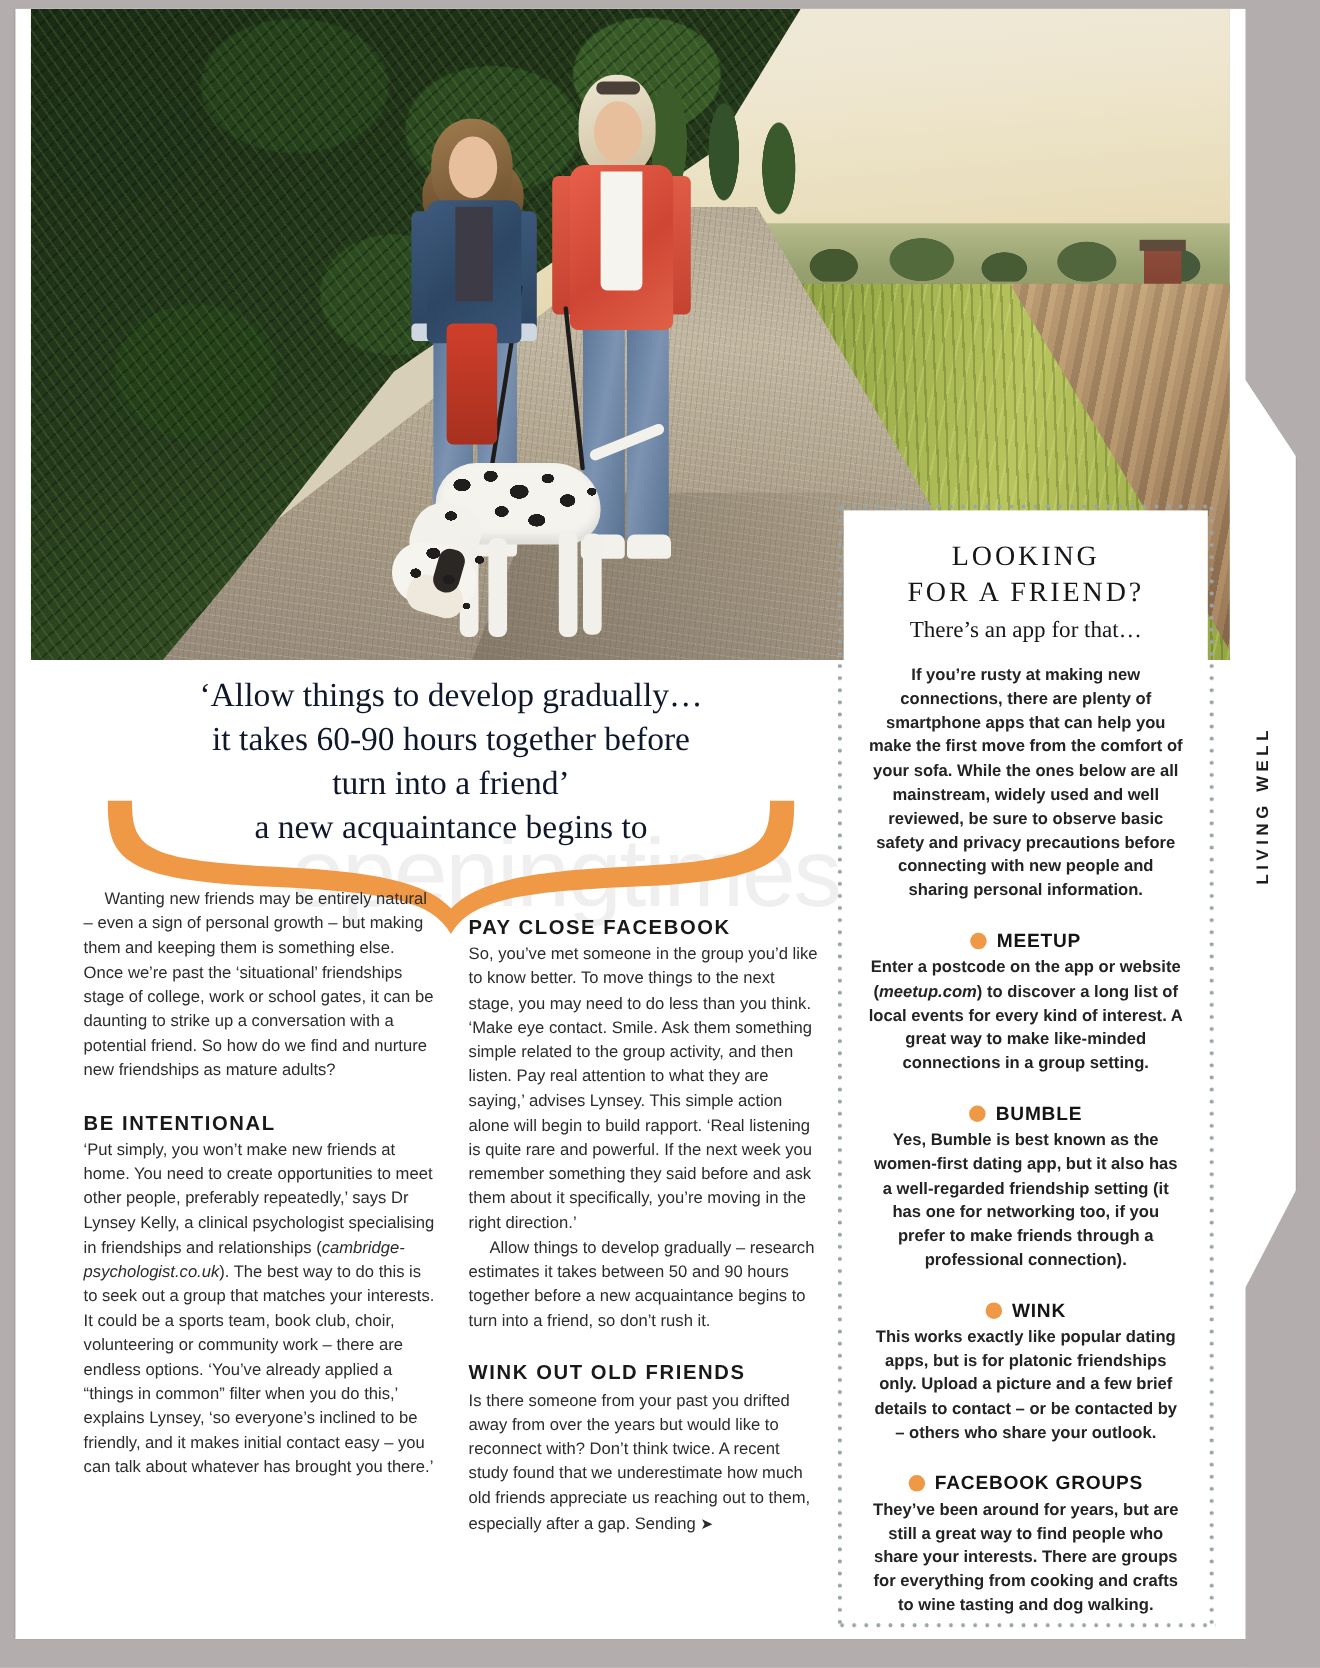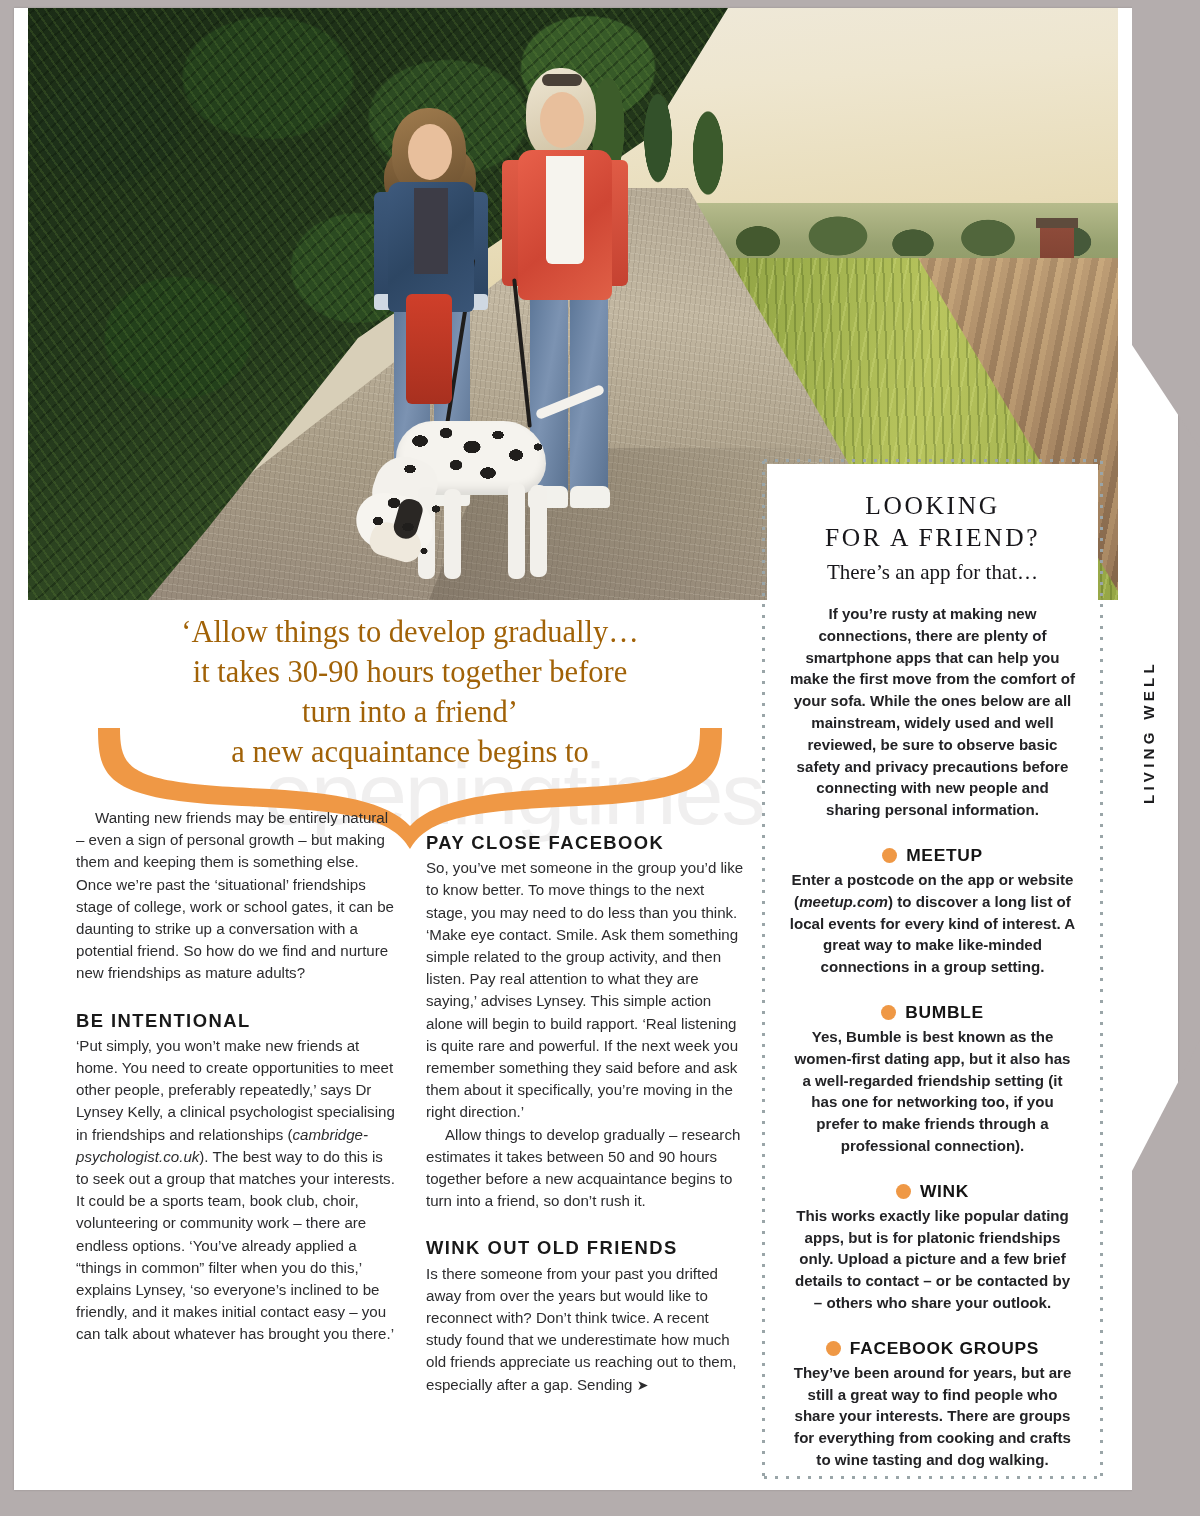--- a/index.html
+++ b/index.html
@@ -256,21 +256,21 @@
 
   
   #pullquote {
     position: absolute;
     left: 60px; top: 604px;
     width: 672px;
     text-align: center;
     font-family: "Liberation Serif", serif;
     font-size: 30.5px;
     line-height: 40px;
-    color: #a16207;
+    color: #0f172a;
   }
   #brace { position: absolute; left: 78px; top: 718px; width: 640px; height: 125px; }
 
   
   .col {
     position: absolute;
     width: 322px;
     font-size: 15.1px;
     line-height: 22.2px;
     color: #2c2c2e;
@@ -459,21 +459,21 @@
       <div class="muzzle"></div>
       <div class="ear"></div>
       <div class="spots"></div>
     </div>
   </div>
 
   <div id="watermark">openingtimes...</div>
 
   <div id="pullquote">
     <div>‘Allow things to develop gradually…</div>
-    <div>it takes 30-90 hours together before</div>
+    <div>it takes 60-90 hours together before</div>
     <div>turn into a friend’</div>
     <div>a new acquaintance begins to</div>
   </div>
 
   <svg id="brace" viewBox="0 0 640 125">
     <path d="M6,2 C6,52 14,74 150,80 C258,85 300,92 318,123 C336,92 378,85 486,80 C622,74 630,52 630,2
              L608,2 C608,44 598,56 478,62 C388,66 340,76 318,100 C296,76 248,66 158,62 C38,56 28,44 28,2 Z" fill="#ef9845"></path>
   </svg>
 
   <div class="col" id="col1">

